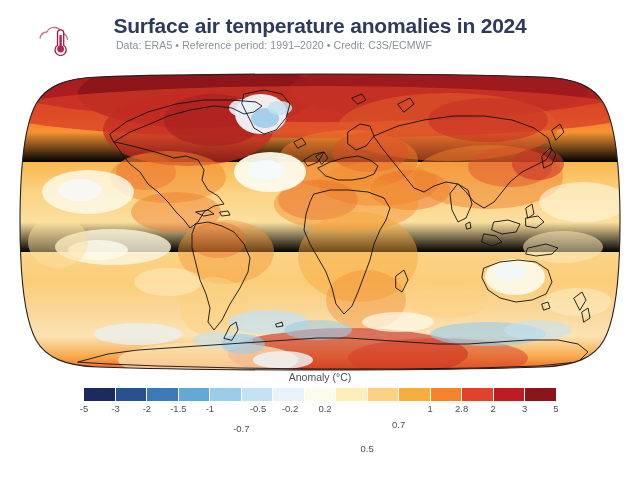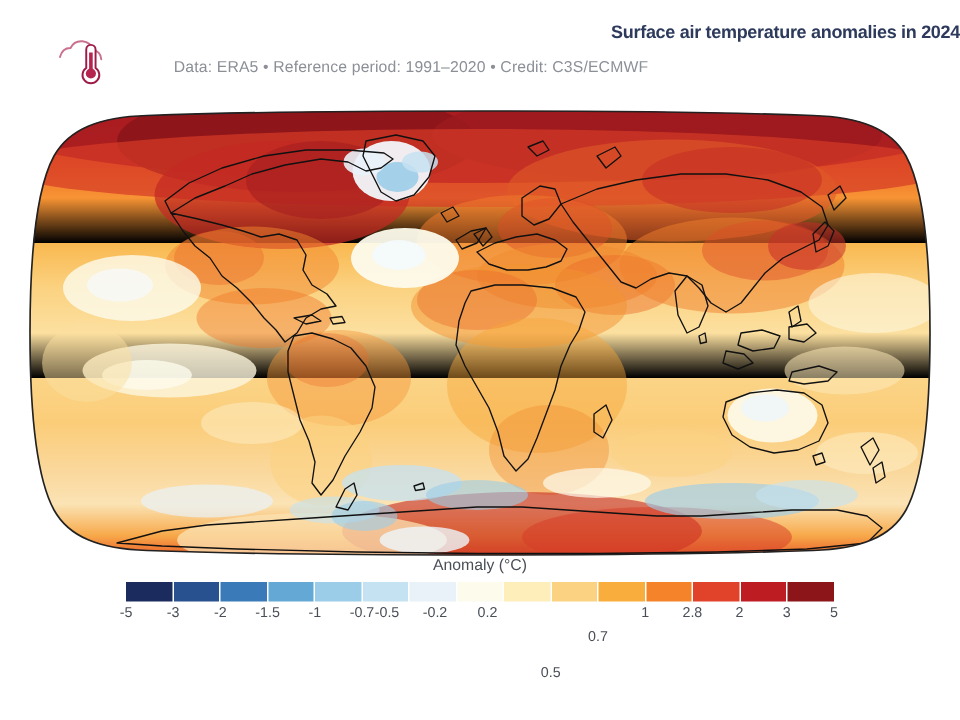--- a/index.html
+++ b/index.html
@@ -6,22 +6,22 @@
   body{
     width:640px;height:480px;background:#ffffff;
     font-family:"Liberation Sans",sans-serif;
     overflow:hidden;position:relative;
   }
   #page{position:absolute;inset:0;}
 
   
   .logo-c3s{position:absolute;left:26px;top:14px;width:52px;height:52px;}
   .title{
-    position:absolute;left:0;top:14px;width:640px;text-align:right;
-    font-size:12px;font-weight:bold;color:#2d3a5c;letter-spacing:-.2px;
+    position:absolute;left:0;top:14px;width:640px;text-align:center;
+    font-size:21px;font-weight:bold;color:#2d3a5c;letter-spacing:-.2px;
   }
   .subtitle{
     position:absolute;left:0;top:39px;width:548px;text-align:center;
     font-size:10.5px;color:#8b8f96;letter-spacing:.1px;
   }
 
   
   #map-wrap{position:absolute;left:18px;top:72px;width:604px;height:300px;}
   #map-svg{display:block;width:604px;height:300px;}
 
@@ -306,21 +306,21 @@
       <div class="sw" style="background: rgb(225, 67, 42);"></div>
       <div class="sw" style="background: rgb(189, 28, 35);"></div>
       <div class="sw" style="background: rgb(139, 21, 25);"></div>
     </div>
   <div id="cb-ticks">
       <span style="left: 0px;">-5</span>
       <span style="left: 31.4667px;">-3</span>
       <span style="left: 62.9333px;">-2</span>
       <span style="left: 94.4px;">-1.5</span>
       <span style="left: 125.867px;">-1</span>
-      <span style="left: 157.333px;">-0.7</span>
+      <span style="left: 157.333px; margin-top: 20px;">-0.7</span>
       <span style="left: 174px;">-0.5</span>
       <span style="left: 206px;">-0.2</span>
       <span style="left: 241px;">0.2</span>
       <span style="left: 283.2px; margin-top: 40px;">0.5</span>
       <span style="left: 314.667px; margin-top: 16px;">0.7</span>
       <span style="left: 346.133px;">1</span>
       <span style="left: 377.6px;">2.8</span>
       <span style="left: 409.067px;">2</span>
       <span style="left: 440.533px;">3</span>
       <span style="left: 472px;">5</span>

